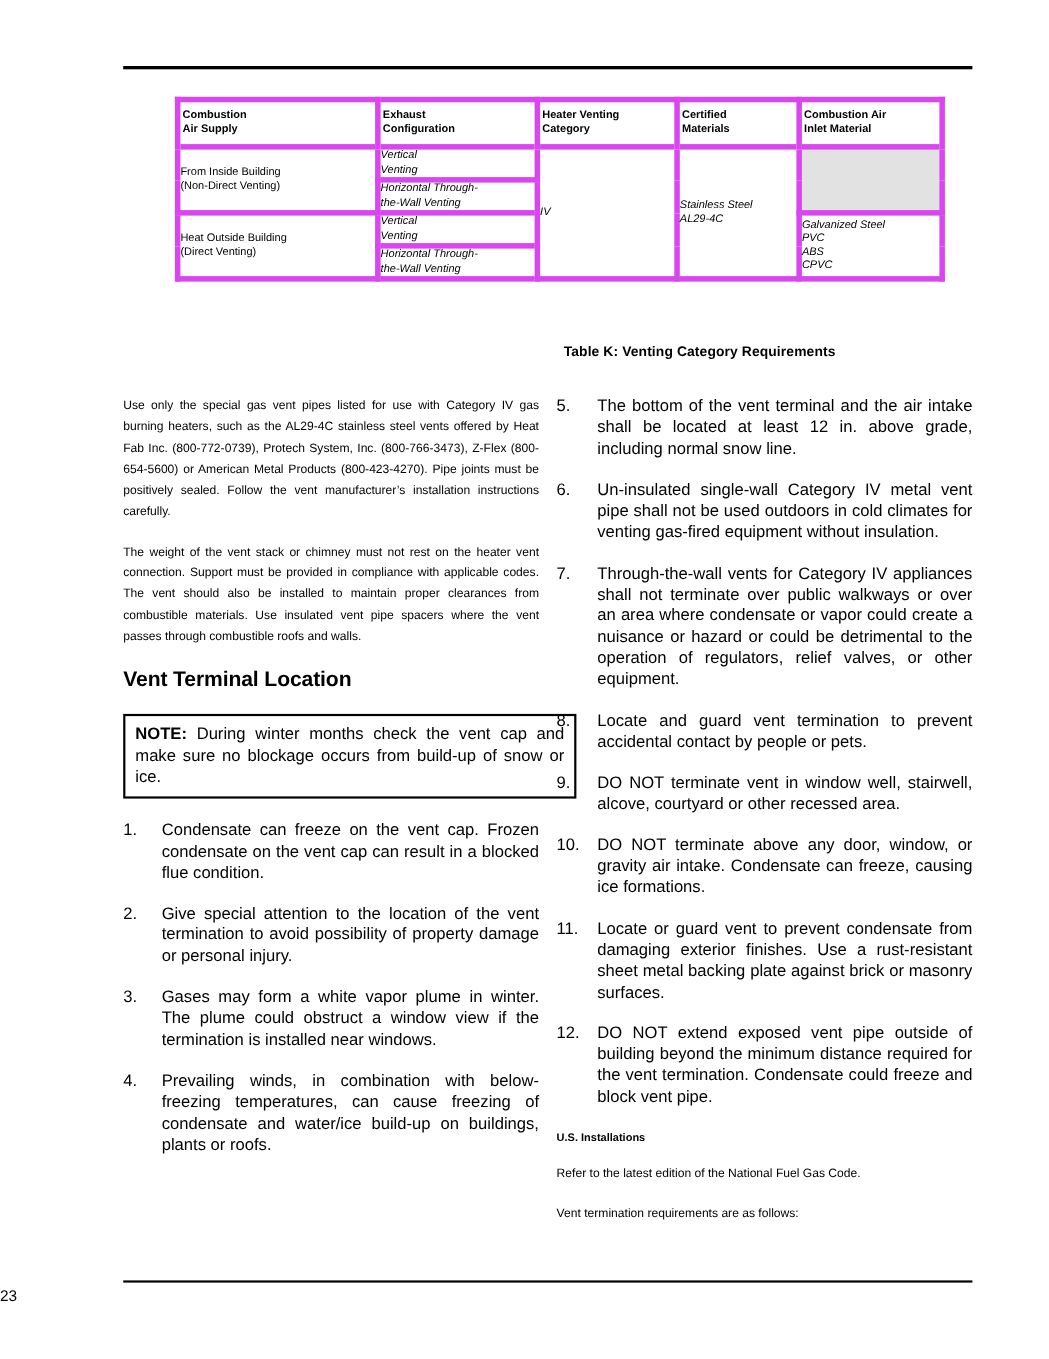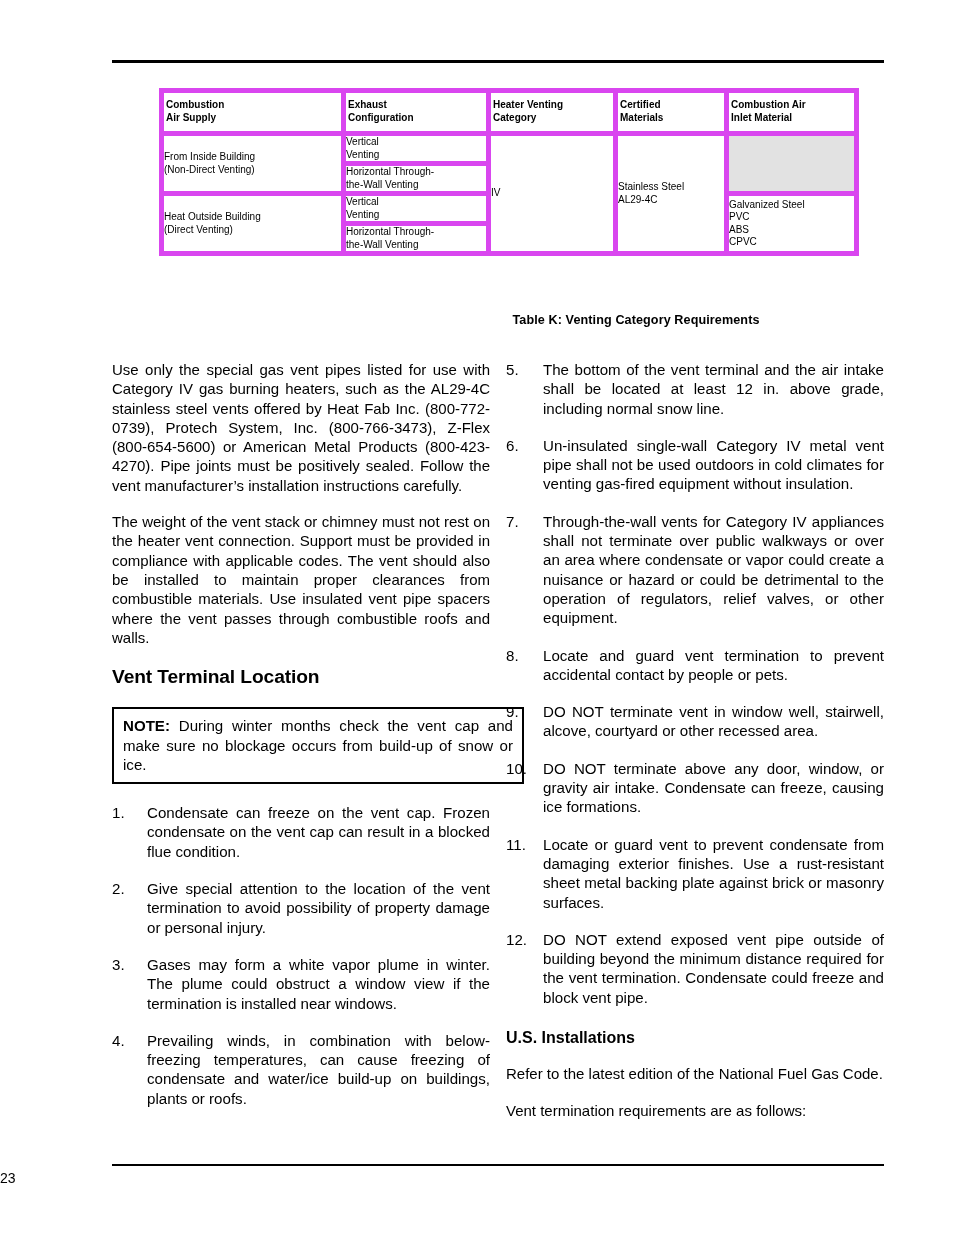--- a/index.html
+++ b/index.html
@@ -59,21 +59,21 @@
     font-weight: bold;
     padding: 6px 2px 7px 2px;
     border-bottom: 2.5px solid #000;
   }
   .col1 { width: 182px; }
   .col2 { width: 145px; }
   .col3 { width: 127px; }
   .col4 { width: 111px; }
   .col5 { width: 130px; }
 
-  td.cell-pad { padding: 7px 3px; }
+  td.cell-pad { padding: 7px 3px; font-style: italic; }
   td.supply-cell { padding: 6px 4px; }
   td.shaded { background: #e2e2e2; }
 
   .table-caption {
     position: absolute;
     left: 0;
     top: 225px;
     width: 954px;
     text-align: center;
     font-size: 12.6px;
@@ -90,37 +90,37 @@
   }
   .col-right {
     position: absolute;
     left: 506px;
     top: 360px;
     width: 378px;
   }
 
   p.body {
     margin: 0 0 17px 0;
-    font-size: 15px;
+    font-size: 11px;
     line-height: 19.3px;
     text-align: justify;
     text-justify: inter-word;
     hyphens: none;
   }
   p.body.last { margin-bottom: 16px; }
 
   h2.section {
     font-size: 19.2px;
     font-weight: bold;
     margin: 19px 0 19px 0;
     line-height: 1.15;
     letter-spacing: -0.1px;
   }
   h3.subsection {
-    font-size: 16px;
+    font-size: 10px;
     font-weight: bold;
     margin: 22px 0 17px 0;
     line-height: 1.15;
   }
 
   
   .note-box {
     border: 2px solid #000;
     padding: 7px 9px 8px 9px;
     margin: 0 0 19px 0;

